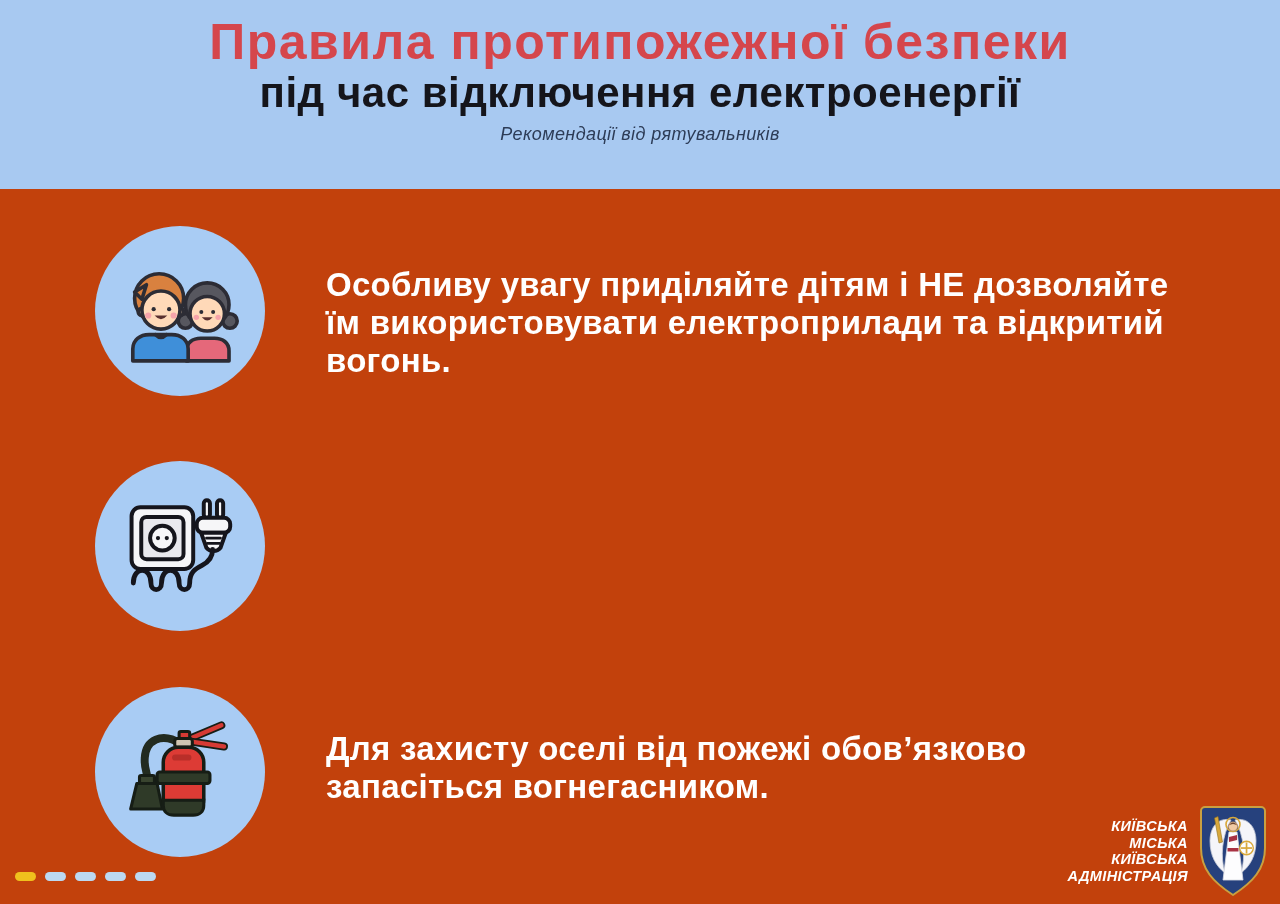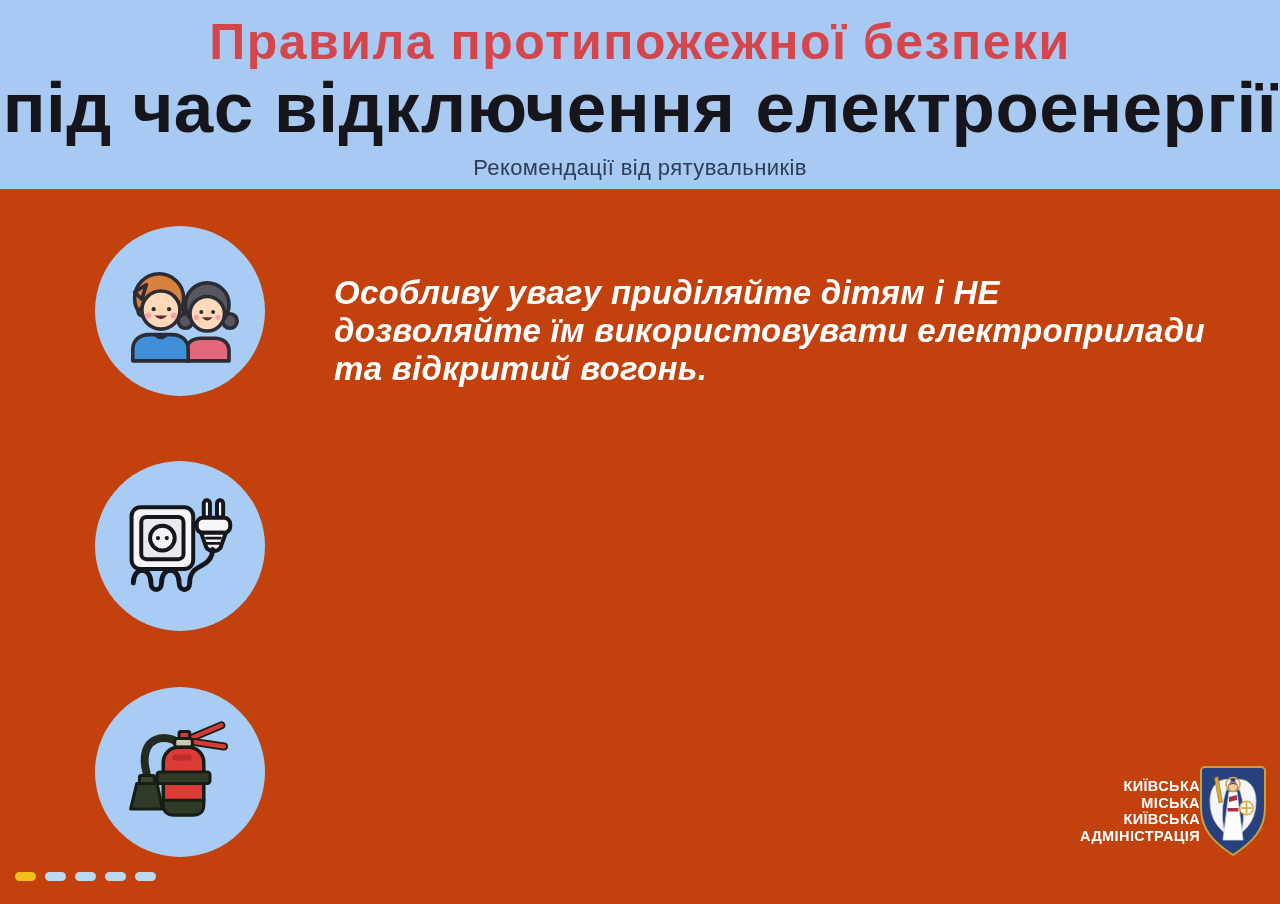--- a/index.html
+++ b/index.html
@@ -6,44 +6,44 @@
   .poster{
     position:relative;width:1280px;height:904px;overflow:hidden;
     background:#c2410c;font-family:"Liberation Sans",sans-serif;
   }
   
   .banner{
     position:absolute;top:0;left:0;width:1280px;height:189px;
     background:#a8c9f1;text-align:center;
   }
   .banner .t1{margin:16px 0 0;font-size:50px;font-weight:700;color:#d5464c;letter-spacing:1.5px;line-height:1.06;}
-  .banner .t2{margin:2px 0 0;font-size:71px;font-weight:700;color:#15151b;letter-spacing:0.5px;line-height:1.05;}
-  .banner .subtitle{margin:9px 0 0;font-size:22px;font-weight:400;color:#2d3c57;letter-spacing:0.4px;}
+  .banner .t2{margin:2px 0 0;font-size:42px;font-weight:700;color:#15151b;letter-spacing:0.5px;line-height:1.05;}
+  .banner .subtitle{margin:9px 0 0;font-size:18px;font-weight:400;color:#2d3c57;letter-spacing:0.4px;font-style:italic;}
   
   .icon-circle{
     position:absolute;left:95px;width:170px;height:170px;border-radius:50%;
     background:#a9ccf4;display:flex;align-items:center;justify-content:center;
   }
   #circle1{top:226px}
   #circle2{top:461px}
   #circle3{top:687px}
   .tip-text{
-    position:absolute;left:322px;width:872px;margin:12px;color:#ffffff;
-    font-size:33px;line-height:38px;letter-spacing:0.3px;font-style:italic;
+    position:absolute;left:322px;width:872px;margin:4px;color:#ffffff;
+    font-size:33px;line-height:38px;letter-spacing:0.3px;
   }
   .tip-text b{font-weight:700;}
   .tip-text span{font-weight:400;}
   #text1{top:262px}
   #text2{top:436px}
   #text3{top:726px}
   
   .dots{position:absolute;left:15px;top:872px;display:flex;gap:9px;}
   .dot{width:21px;height:9px;border-radius:5px;display:inline-block;}
   
-  .footer-logo{position:absolute;right:14px;top:766px;display:flex;align-items:center;}
+  .footer-logo{position:absolute;right:14px;top:806px;display:flex;align-items:center;gap:12px;font-style:italic;}
   .logo-text{text-align:right;color:#ffffff;font-size:14.5px;font-weight:700;line-height:16.5px;letter-spacing:0.4px;}
   .logo-shield svg{display:block;}
 </style>
 </head>
 <body>
 
 <div class="poster">
 
   <header class="banner">
     <div class="t1">Правила протипожежної безпеки</div>
@@ -115,20 +115,21 @@
       <path d="M76 27 L117 33" stroke="#161d15" stroke-width="9" stroke-linecap="round"></path>
       <path d="M76 27 L117 33" stroke="#d63a34" stroke-width="5" stroke-linecap="round"></path>
       <rect x="66" y="16" width="12" height="10" rx="2" fill="#d63a34" stroke="#161d15" stroke-width="3.5"></rect>
       <rect x="61" y="24" width="20" height="10" rx="3" fill="#cfc6b2" stroke="#161d15" stroke-width="3.5"></rect>
       <rect x="48" y="34" width="46" height="76" rx="17" fill="#dd3b35" stroke="#161d15" stroke-width="4"></rect>
       <rect x="58" y="42" width="22" height="7" rx="3.5" fill="#b92e29"></rect>
       <rect x="41" y="62" width="60" height="13" rx="3" fill="#2f3a28" stroke="#161d15" stroke-width="3.5"></rect>
       <path d="M48 94 H94 V100 C94 107 89 111 82 111 H60 C53 111 48 107 48 100 Z" fill="#2f3a28" stroke="#161d15" stroke-width="3.5"></path>
     </svg>
   </div>
+  <p class="tip-text" id="text3"><b>Для захисту оселі від пожежі обов’язково запасіться вогнегасником.</b><span></span></p>
 
   <div class="dots">
       <span class="dot" style="background: rgb(240, 193, 29);"></span>
       <span class="dot" style="background: rgb(188, 217, 242);"></span>
       <span class="dot" style="background: rgb(188, 217, 242);"></span>
       <span class="dot" style="background: rgb(188, 217, 242);"></span>
       <span class="dot" style="background: rgb(188, 217, 242);"></span>
     </div>
 
   <div class="footer-logo">

